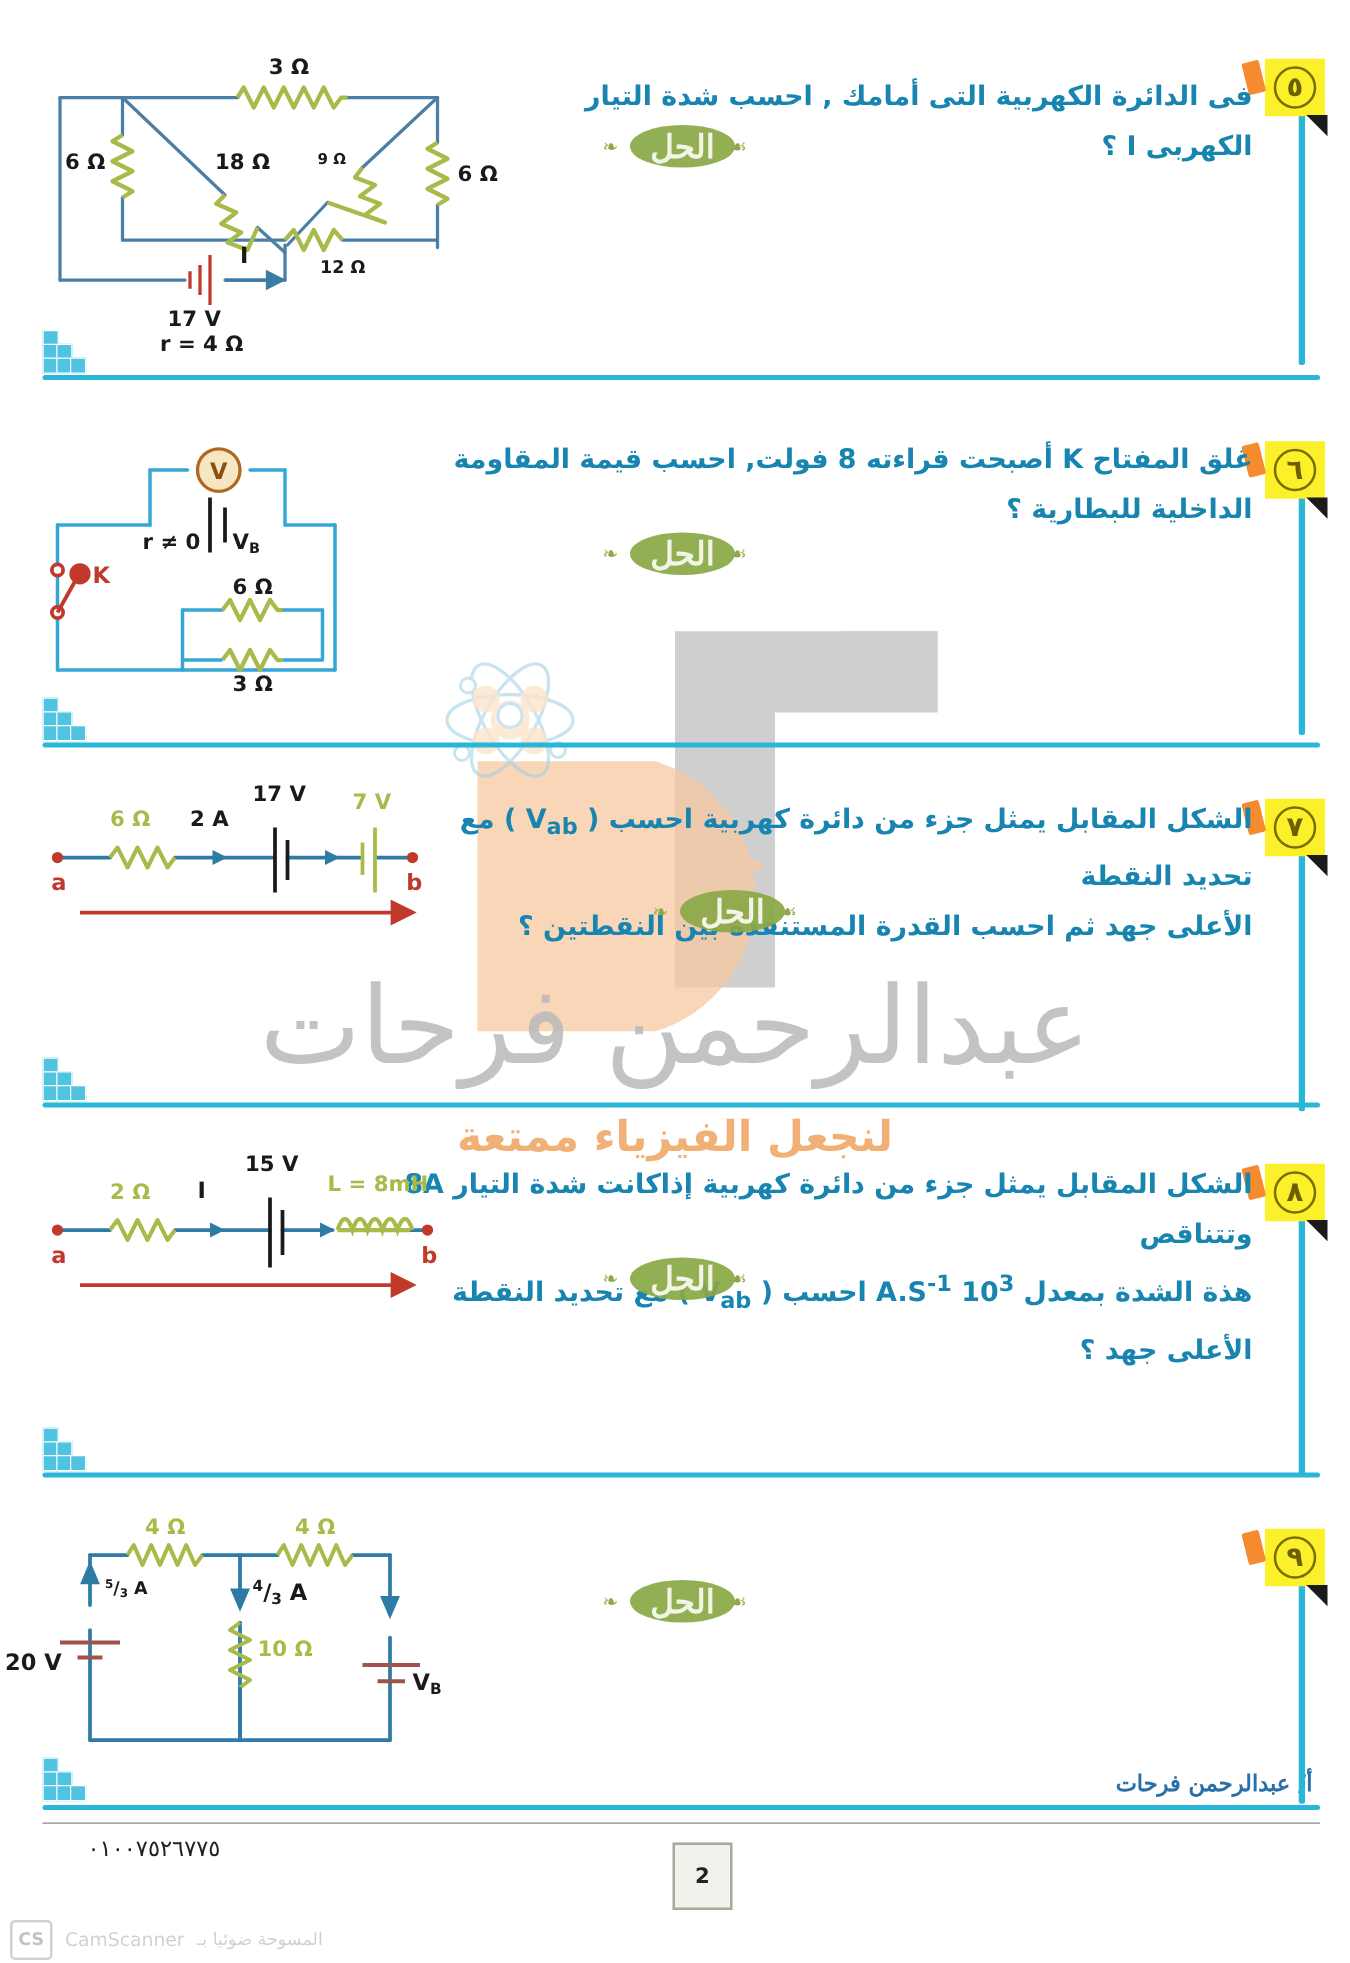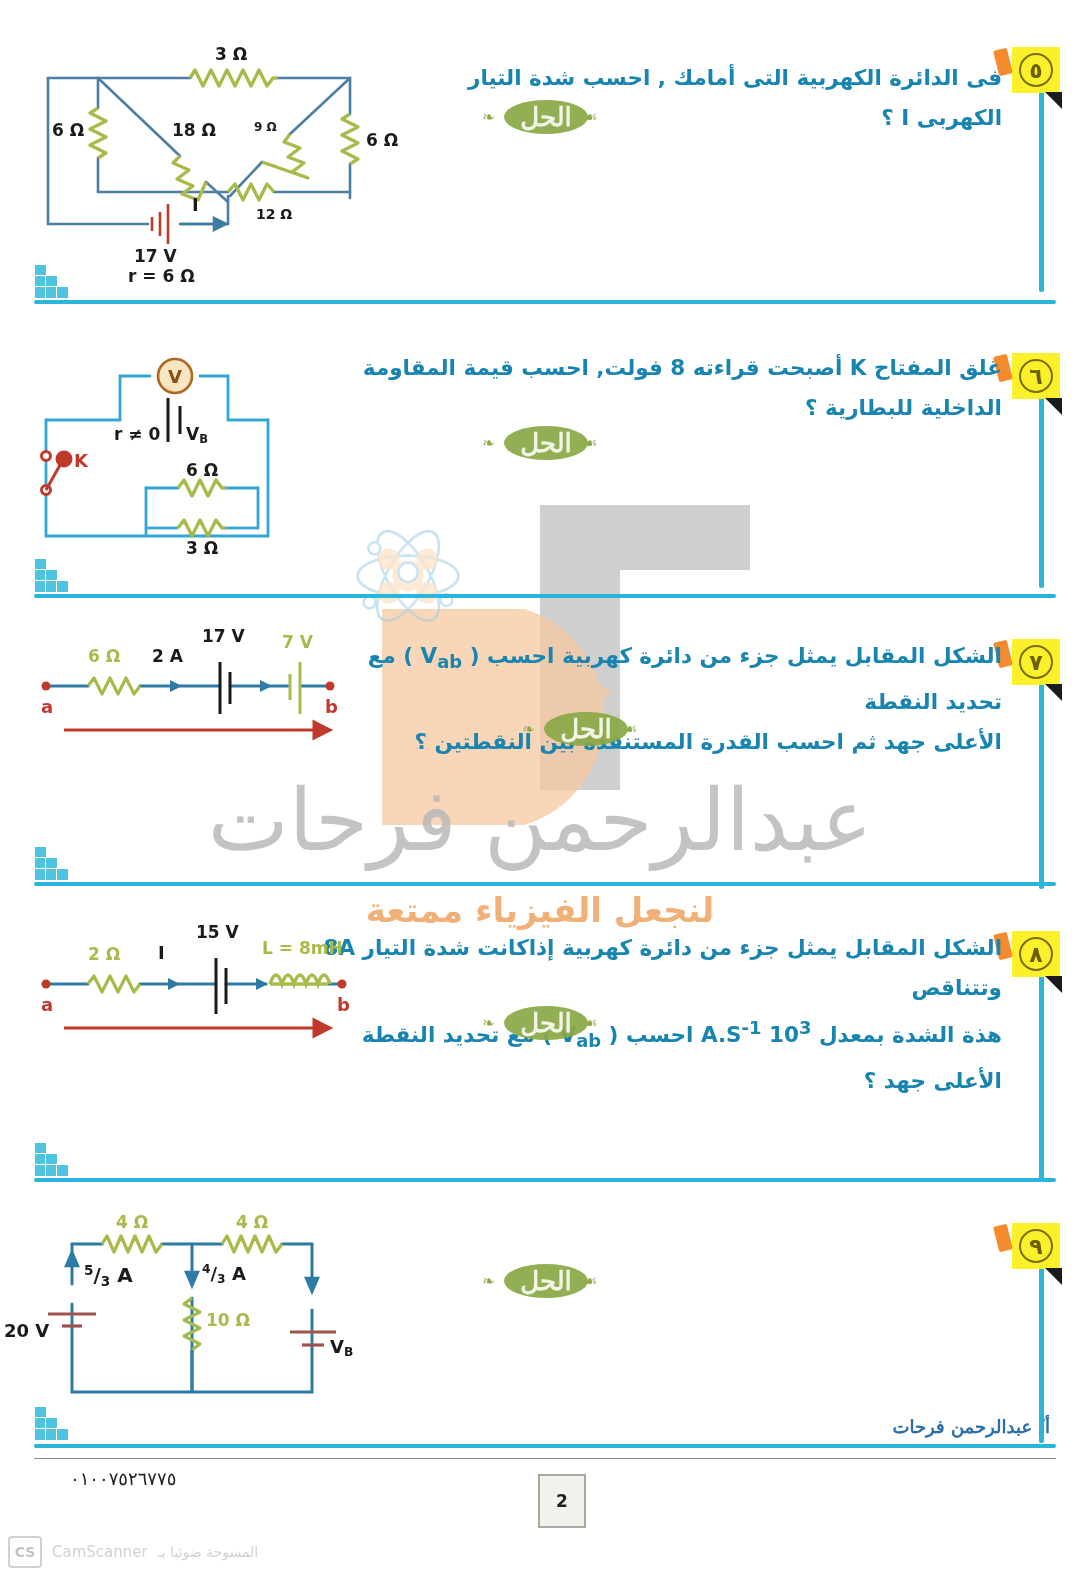--- a/index.html
+++ b/index.html
@@ -230,21 +230,21 @@
         </g>
       </svg>
       <div class="lbl lbl-dark" style="left:185px;top:-2px;font-size:17px;">3 Ω</div>
       <div class="lbl lbl-dark" style="left:22px;top:74px;font-size:17px;">6 Ω</div>
       <div class="lbl lbl-dark" style="left:142px;top:74px;font-size:17px;">18 Ω</div>
       <div class="lbl lbl-dark" style="left:224px;top:74px;font-size:12px;">9 Ω</div>
       <div class="lbl lbl-dark" style="left:336px;top:84px;font-size:17px;">6 Ω</div>
       <div class="lbl lbl-dark" style="left:214px;top:160px;font-size:14px;margin-left:12px;">12 Ω</div>
       <div class="lbl lbl-dark" style="left:162px;top:148px;font-size:18px;">I</div>
       <div class="lbl lbl-dark" style="left:104px;top:200px;font-size:17px;">17 V</div>
-      <div class="lbl lbl-dark" style="left:98px;top:220px;font-size:17px;">r = 6 Ω</div>
+      <div class="lbl lbl-dark" style="left:98px;top:220px;font-size:17px;">r = 4 Ω</div>
     </div>
 
     <div class="stairs" style="top:264px;">
       <i style="left:0;top:0;width:11px;height:11px;"></i>
       <i style="left:0;top:11px;width:11px;height:11px;"></i>
       <i style="left:11px;top:11px;width:11px;height:11px;"></i>
       <i style="left:0;top:22px;width:11px;height:11px;"></i>
       <i style="left:11px;top:22px;width:11px;height:11px;"></i>
       <i style="left:22px;top:22px;width:11px;height:11px;"></i>
     </div>
@@ -535,21 +535,21 @@
 
         <g stroke="#a0524d" stroke-width="3.2">
           <line x1="8" y1="100" x2="56" y2="100"></line>
           <line x1="22" y1="112" x2="42" y2="112"></line>
           <line x1="250" y1="118" x2="296" y2="118"></line>
           <line x1="262" y1="131" x2="284" y2="131"></line>
         </g>
       </svg>
       <div class="lbl lbl-green" style="left:76px;top:-2px;font-size:17px;">4 Ω</div>
       <div class="lbl lbl-green" style="left:196px;top:-2px;font-size:17px;">4 Ω</div>
-      <div class="lbl lbl-dark" style="left:44px;top:48px;font-size:20px;">
+      <div class="lbl lbl-dark" style="left:44px;top:48px;font-size:14px;">
         <span class="sup">5</span>/<span class="sub">3</span> A
       </div>
       <div class="lbl lbl-dark" style="left:162px;top:48px;font-size:18px;">
         <span class="sup">4</span>/<span class="sub">3</span> A
       </div>
       <div class="lbl lbl-green" style="left:166px;top:96px;font-size:17px;text-align:right;">10 Ω</div>
       <div class="lbl lbl-dark" style="left:-36px;top:106px;font-size:18px;">20 V</div>
       <div class="lbl lbl-dark" style="left:290px;top:122px;font-size:18px;">
         <span>V</span><span class="sub">B</span>
       </div>

